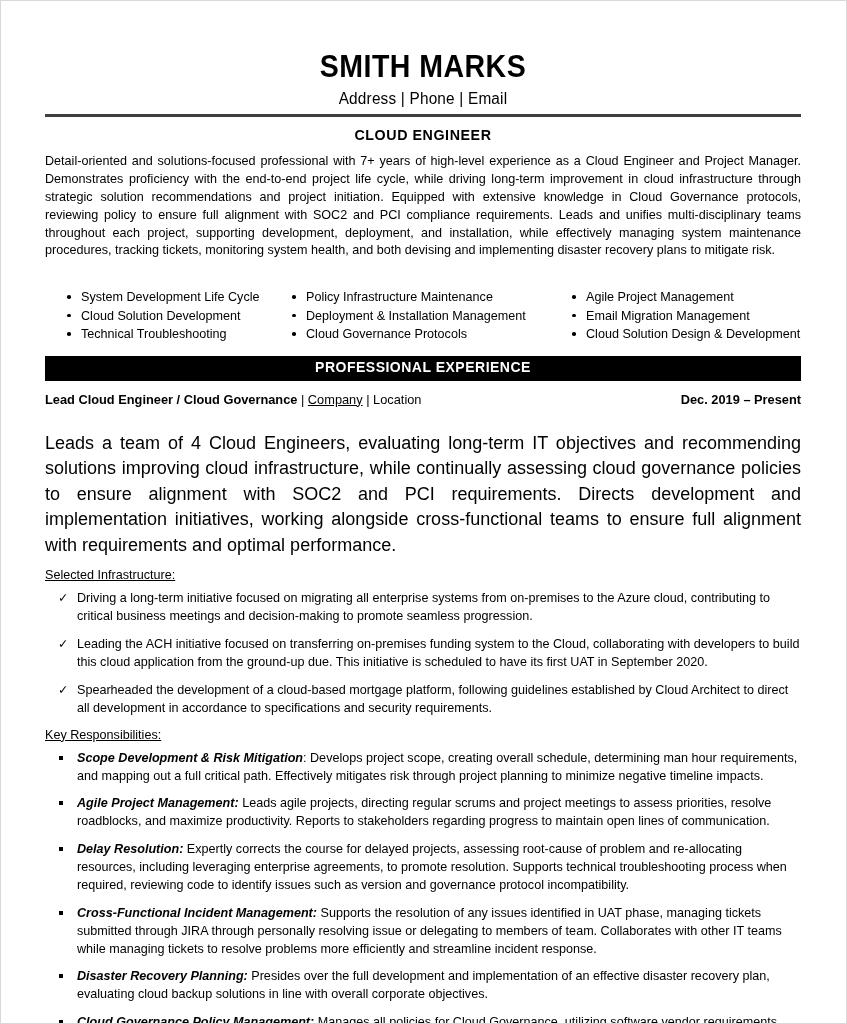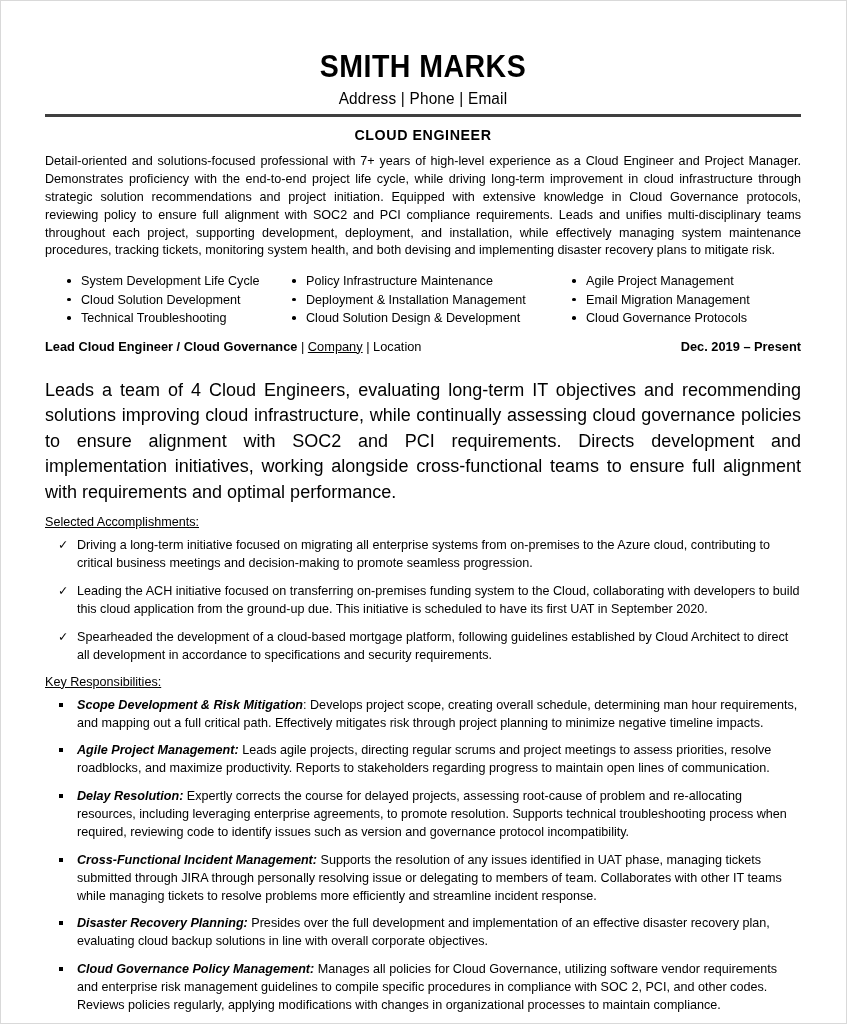--- a/index.html
+++ b/index.html
@@ -67,21 +67,21 @@
     font-size: 12.6px;
     line-height: 1.42;
     text-align: justify;
     margin-top: 8px;
   }
 
   
   .skills {
     display: grid;
     grid-template-columns: 225px 280px 251px;
-    margin-top: 12px;
+    margin-top: 28px;
     font-size: 12.6px;
     line-height: 1.47;
   }
   .skill {
     position: relative;
     padding-left: 36px;
   }
   .skill .dot {
     position: absolute;
     left: 22px;
@@ -186,33 +186,34 @@
     <div class="summary">Detail-oriented and solutions-focused professional with 7+ years of high-level experience as a Cloud Engineer and Project Manager. Demonstrates proficiency with the end-to-end project life cycle, while driving long-term improvement in cloud infrastructure through strategic solution recommendations and project initiation. Equipped with extensive knowledge in Cloud Governance protocols, reviewing policy to ensure full alignment with SOC2 and PCI compliance requirements. Leads and unifies multi-disciplinary teams throughout each project, supporting development, deployment, and installation, while effectively managing system maintenance procedures, tracking tickets, monitoring system health, and both devising and implementing disaster recovery plans to mitigate risk.</div>
 
     <div class="skills">
       <div class="skill"><span class="dot"></span><span>System Development Life Cycle</span></div>
       <div class="skill"><span class="dot"></span><span>Policy Infrastructure Maintenance</span></div>
       <div class="skill"><span class="dot"></span><span>Agile Project Management</span></div>
       <div class="skill"><span class="dot"></span><span>Cloud Solution Development</span></div>
       <div class="skill"><span class="dot"></span><span>Deployment &amp; Installation Management</span></div>
       <div class="skill"><span class="dot"></span><span>Email Migration Management</span></div>
       <div class="skill"><span class="dot"></span><span>Technical Troubleshooting</span></div>
+      <div class="skill"><span class="dot"></span><span>Cloud Governance Protocols</span></div>
       <div class="skill"><span class="dot"></span><span>Cloud Solution Design &amp; Development</span></div>
-      <div class="skill"><span class="dot"></span><span>Cloud Governance Protocols</span></div>
-    </div>
-
+    </div>
+
+    <div class="banner">PROFESSIONAL EXPERIENCE</div>
 
     <div class="job-head">
       <div class="left"><span>Lead Cloud Engineer / Cloud Governance</span><span class="sep"> | </span><span class="company">Company</span><span class="sep"> | </span><span class="loc">Location</span></div>
       <div class="date">Dec. 2019 – Present</div>
     </div>
 
     <div class="job-desc">Leads a team of 4 Cloud Engineers, evaluating long-term IT objectives and recommending solutions improving cloud infrastructure, while continually assessing cloud governance policies to ensure alignment with SOC2 and PCI requirements. Directs development and implementation initiatives, working alongside cross-functional teams to ensure full alignment with requirements and optimal performance.</div>
 
-    <div class="sub-label">Selected Accomplishments:</div>
+    <div class="sub-label">Selected Infrastructure:</div>
 
     <div class="check-list">
       <div class="check-item">
         <span class="tick">✓</span>
         <b>Driving a long-term initiative focused on migrating all enterprise systems from on-premises to the Azure cloud,</b><span> contributing to critical business meetings and decision-making to promote seamless progression.</span>
       </div>
       <div class="check-item">
         <span class="tick">✓</span>
         <b>Leading the ACH initiative focused on transferring on-premises funding system to the Cloud</b><span>, collaborating with developers to build this cloud application from the ground-up due. This initiative is scheduled to have its first UAT in September 2020.</span>
       </div>

